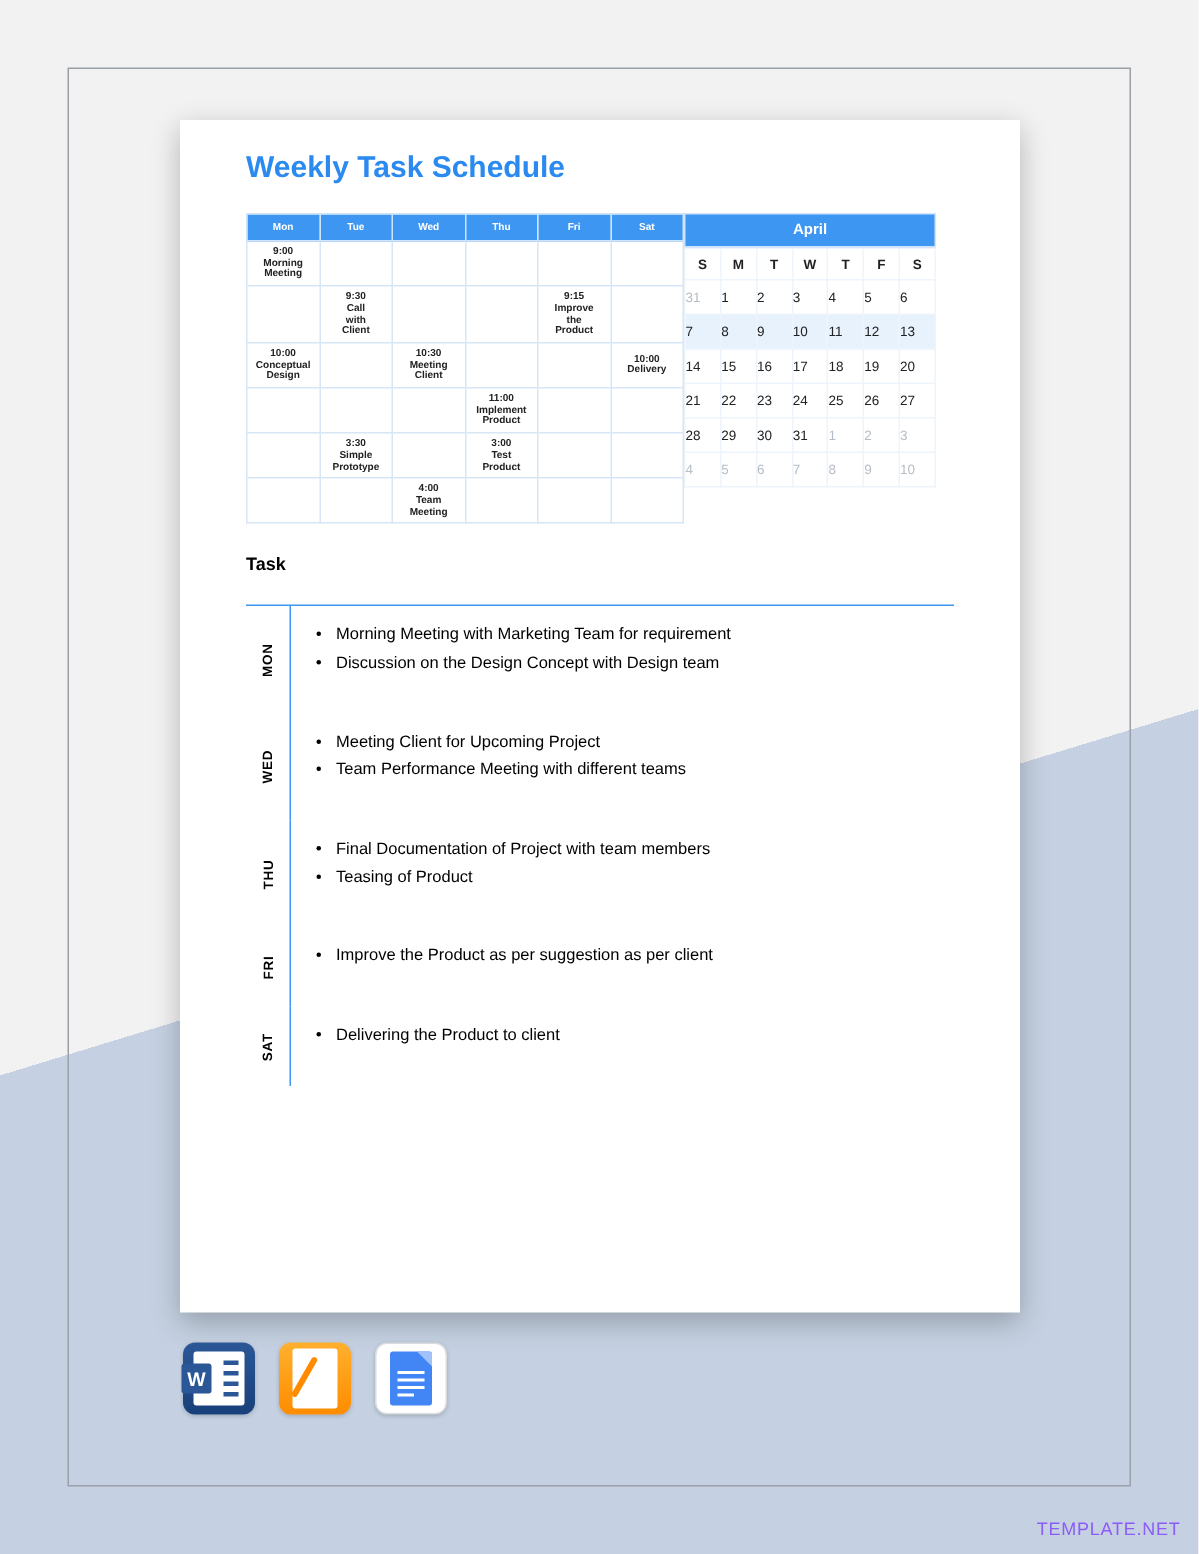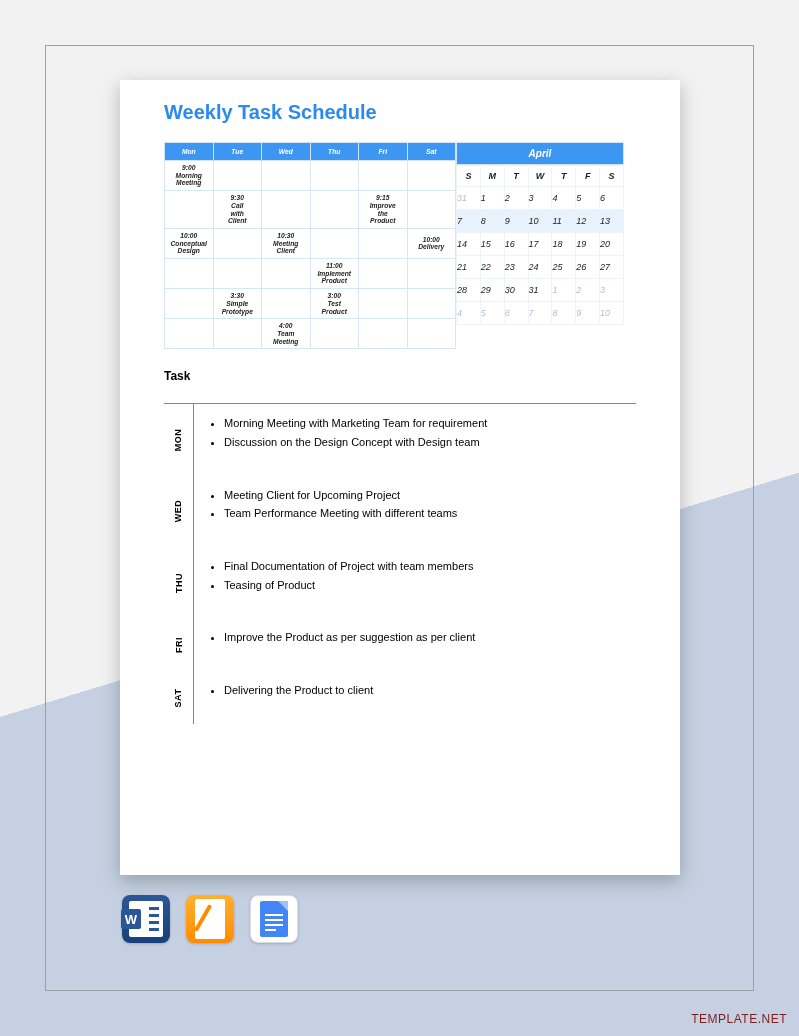--- a/index.html
+++ b/index.html
@@ -30,21 +30,21 @@
     background: #ffffff;
     box-shadow: 0 6px 18px rgba(0,0,0,0.25);
     padding: 21px 44px;
   }
   .title {
     font-size: 20px;
     font-weight: 700;
     color: #2a8af0;
     margin-bottom: 18px;
   }
-  .top-row { display: flex; gap: 0; font-style: italic; }
+  .top-row { display: flex; gap: 0; }
   
   table.sched {
     border-collapse: collapse;
     table-layout: fixed;
     width: 292px;
     font-size: 6.7px;
     color: #222;
   }
   table.sched th {
     background: #3d97f2;
@@ -114,21 +114,21 @@
     padding: 10px 0 24px 14px;
     font-size: 11px;
     line-height: 1.7;
   }
   .task-items ul { list-style: disc; margin-left: 16px; }
   .watermark {
     position: absolute;
     right: 12px; bottom: 10px;
     font-size: 12px;
     letter-spacing: 0.5px;
-    color: #7f1d1d;
+    color: #8b5cf6;
   }
   
   .format-icons {
     position: absolute;
     left: 122px;
     top: 895px;
     display: flex;
     gap: 16px;
   }
   .ficon {

